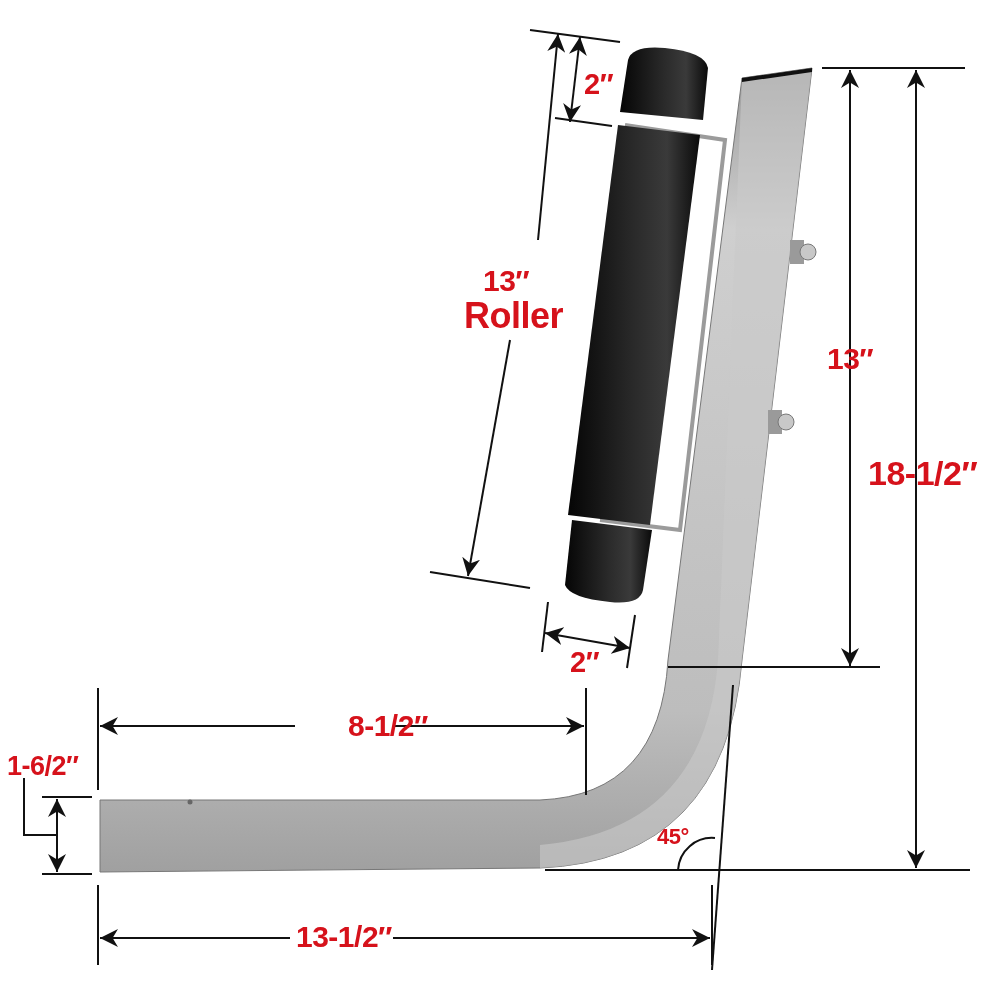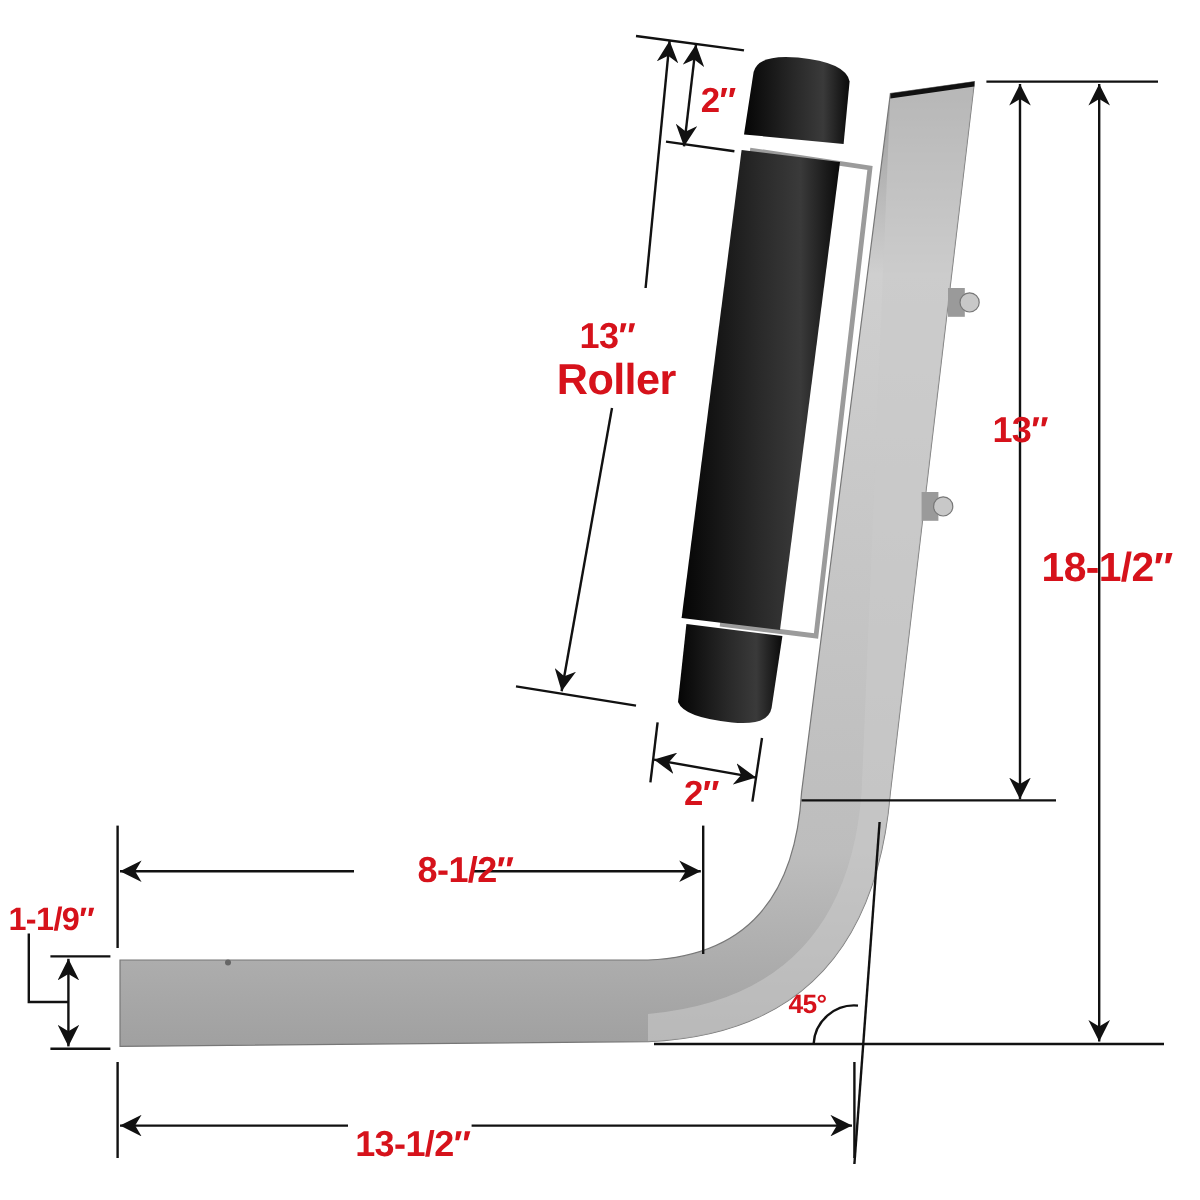--- a/index.html
+++ b/index.html
@@ -103,16 +103,16 @@
     </g>
   </svg>
 
   <span class="lbl" style="left:584px;top:70px;font-size:29px;">2″</span>
   <span class="lbl" style="left:483px;top:266px;font-size:30px;">13″</span>
   <span class="lbl" style="left:464px;top:298px;font-size:36px;text-align:center;">Roller</span>
   <span class="lbl" style="left:570px;top:648px;font-size:29px;">2″</span>
   <span class="lbl" style="left:827px;top:344px;font-size:30px;">13″</span>
   <span class="lbl" style="left:868px;top:456px;font-size:34px;">18-1/2″</span>
   <span class="lbl" style="left:300px;top:711px;font-size:30px;margin-left:48px;">8-1/2″</span>
-  <span class="lbl" style="left:7px;top:753px;font-size:27px;">1-1/9″</span>
+  <span class="lbl" style="left:7px;top:753px;font-size:27px;">1-6/2″</span>
   <span class="lbl" style="left:657px;top:826px;font-size:22px;">45°</span>
-  <span class="lbl" style="left:296px;top:922px;font-size:30px;margin-top:17px;">13-1/2″</span>
+  <span class="lbl" style="left:296px;top:922px;font-size:30px;">13-1/2″</span>
 </div>
 
 </body></html>

